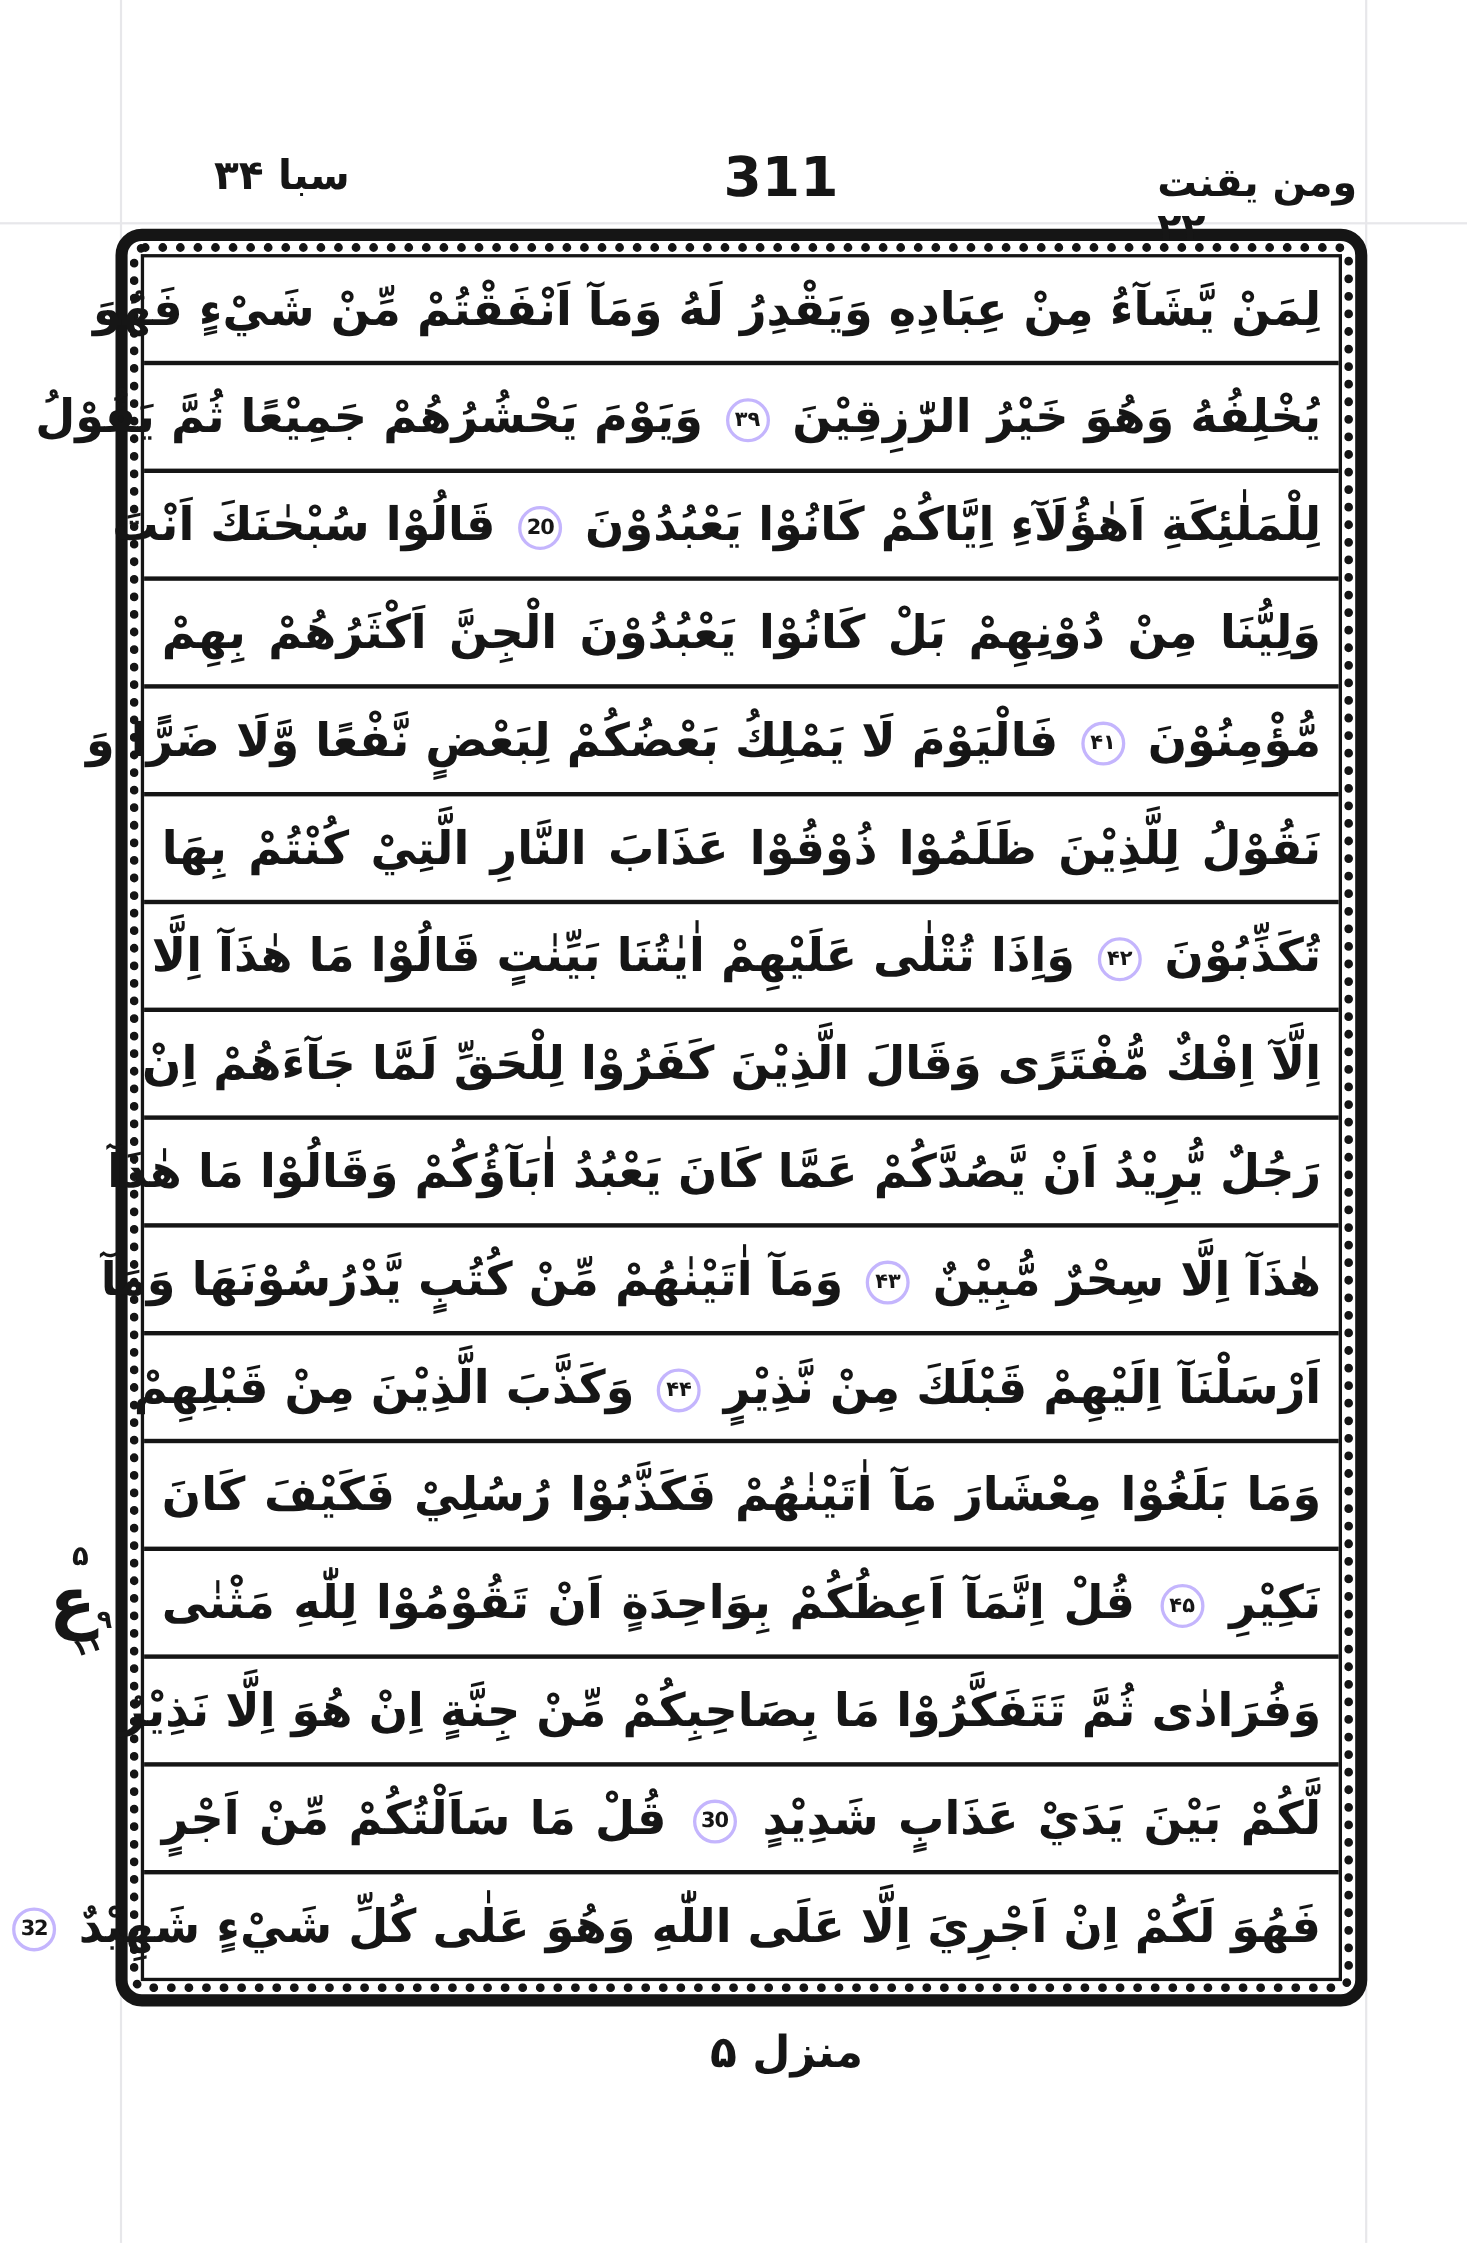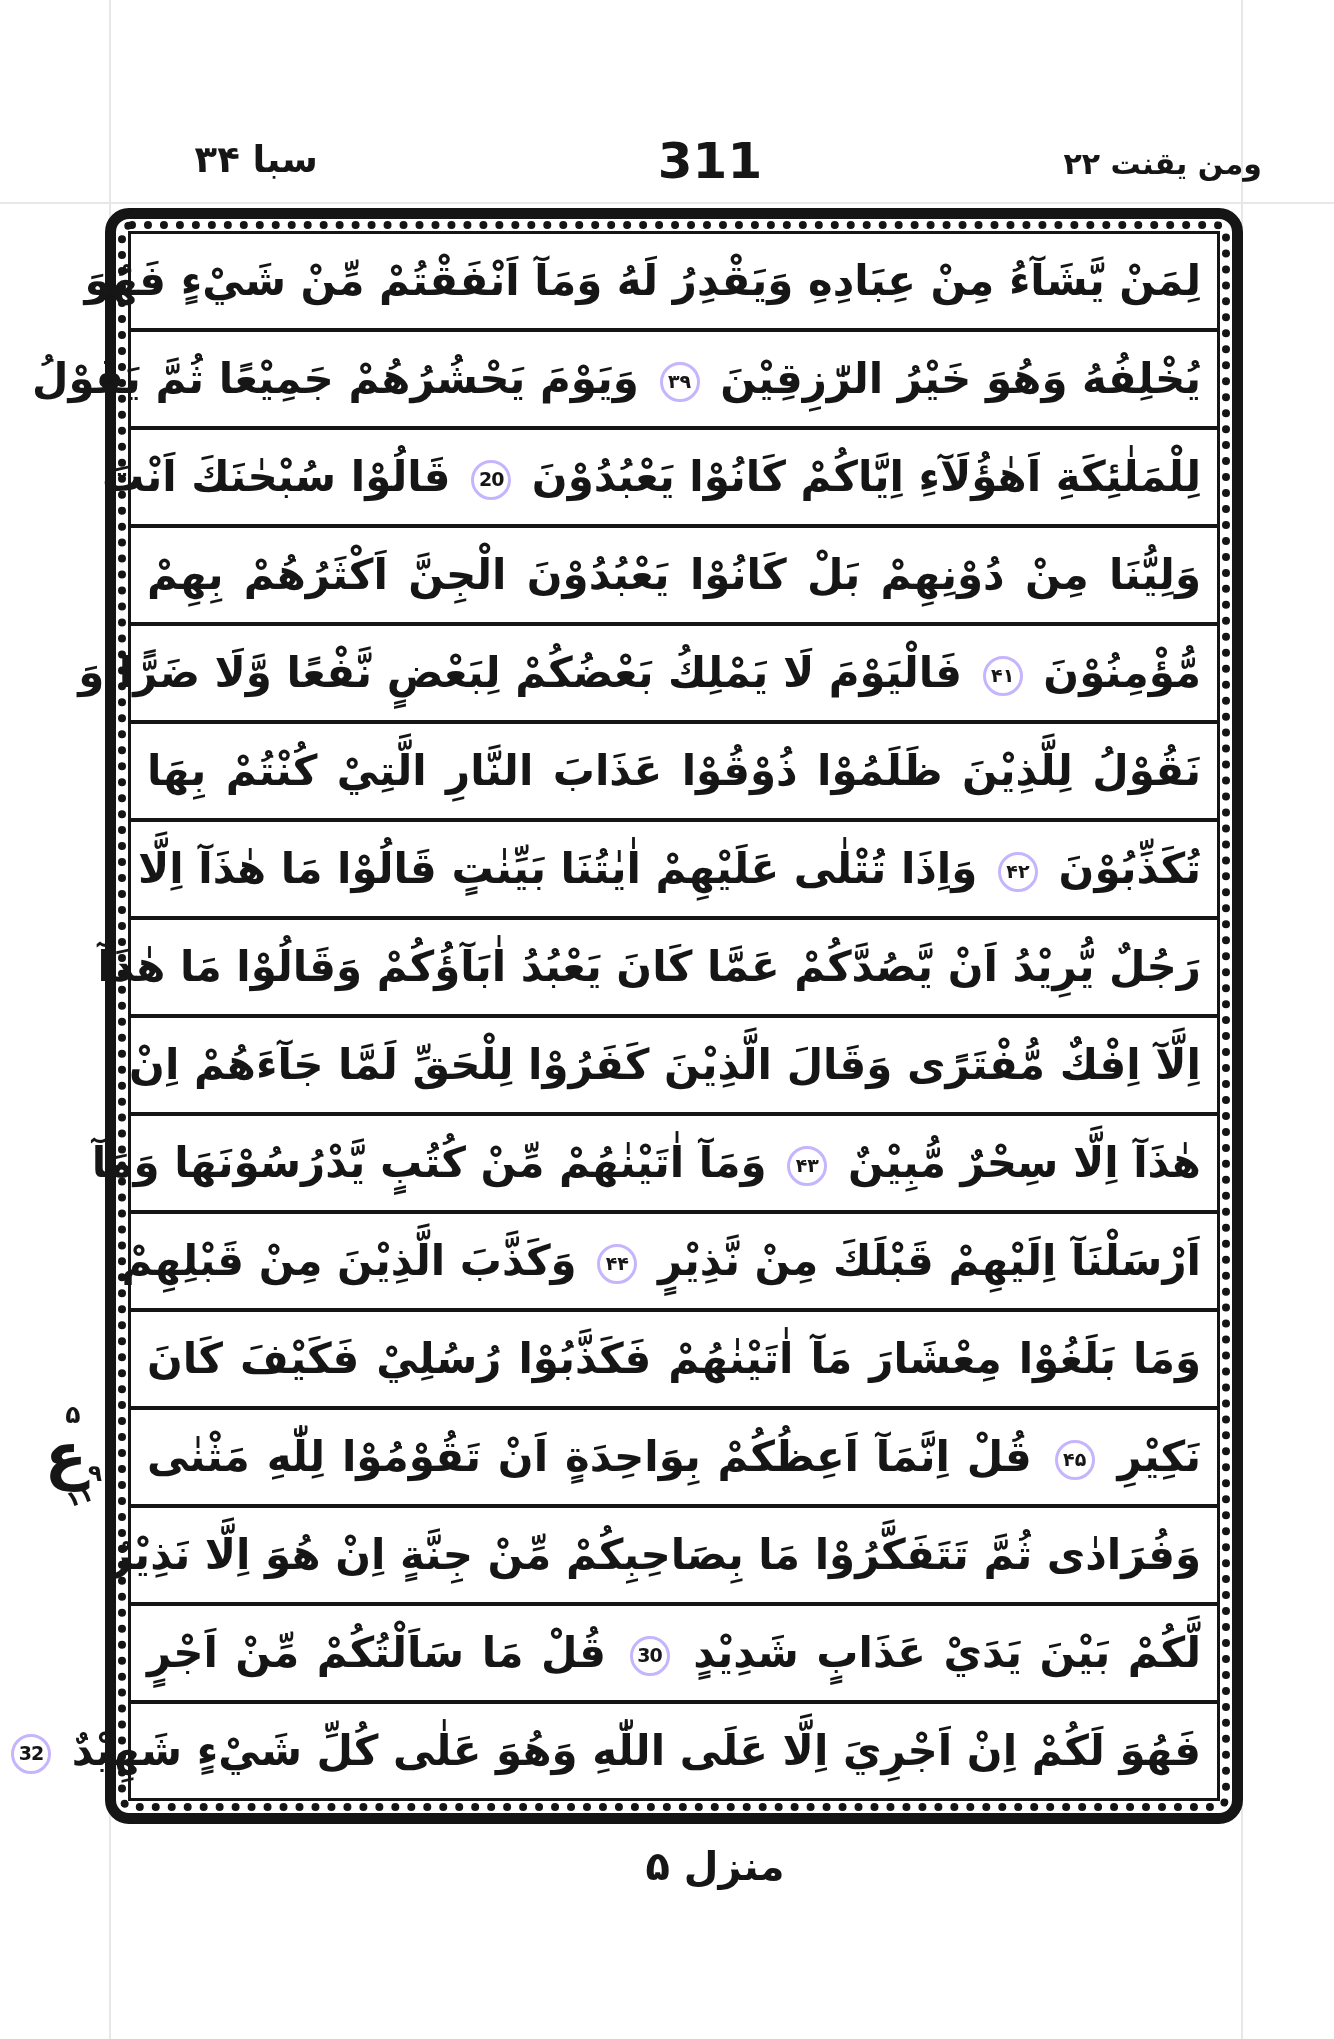--- a/index.html
+++ b/index.html
@@ -20,22 +20,22 @@
     position:absolute; top:138px; left:118px; width:200px;
     direction:rtl; text-align:right;
     font-size:37px; font-weight:700; letter-spacing:1px; z-index:2;
   }
   .page-number {
     position:absolute; top:132px; left:615px; width:190px; text-align:center;
     font-size:50px; font-weight:700; z-index:2;
   }
   .juz-label {
     position:absolute; top:146px; left:1052px; width:210px;
-    direction:rtl; text-align:right;
-    font-size:30px; font-weight:700; z-index:2;
+    direction:rtl; text-align:left;
+    font-size:36px; font-weight:700; z-index:2;
   }
 
   
   .frame {
     position:absolute; left:105px; top:208px; width:1138px; height:1616px;
     box-sizing:border-box; border:11px solid #151515; border-radius:24px;
     background:#ffffff; padding:2px; z-index:1;
   }
   .frame-beads {
     width:100%; height:100%; box-sizing:border-box;
@@ -101,22 +101,22 @@
 <div class="frame">
   <div class="frame-beads">
     <div class="frame-inner">
         <div class="qrow" dir="rtl"><span class="qtext">لِمَنْ يَّشَآءُ مِنْ عِبَادِهِ وَيَقْدِرُ لَهُ وَمَآ اَنْفَقْتُمْ مِّنْ شَيْءٍ فَهُوَ</span> </div>
         <div class="qrow" dir="rtl"><span class="qtext">يُخْلِفُهُ وَهُوَ خَيْرُ الرّٰزِقِيْنَ</span> <span class="vmark">۳۹</span> <span class="qtext">وَيَوْمَ يَحْشُرُهُمْ جَمِيْعًا ثُمَّ يَقُوْلُ</span> </div>
         <div class="qrow" dir="rtl"><span class="qtext">لِلْمَلٰئِكَةِ اَهٰؤُلَآءِ اِيَّاكُمْ كَانُوْا يَعْبُدُوْنَ</span> <span class="vmark">20</span> <span class="qtext">قَالُوْا سُبْحٰنَكَ اَنْتَ</span> </div>
         <div class="qrow" dir="rtl"><span class="qtext">وَلِيُّنَا مِنْ دُوْنِهِمْ بَلْ كَانُوْا يَعْبُدُوْنَ الْجِنَّ اَكْثَرُهُمْ بِهِمْ</span> </div>
         <div class="qrow" dir="rtl"><span class="qtext">مُّؤْمِنُوْنَ</span> <span class="vmark">۴۱</span> <span class="qtext">فَالْيَوْمَ لَا يَمْلِكُ بَعْضُكُمْ لِبَعْضٍ نَّفْعًا وَّلَا ضَرًّا وَ</span> </div>
         <div class="qrow" dir="rtl"><span class="qtext">نَقُوْلُ لِلَّذِيْنَ ظَلَمُوْا ذُوْقُوْا عَذَابَ النَّارِ الَّتِيْ كُنْتُمْ بِهَا</span> </div>
         <div class="qrow" dir="rtl"><span class="qtext">تُكَذِّبُوْنَ</span> <span class="vmark">۴۲</span> <span class="qtext">وَاِذَا تُتْلٰى عَلَيْهِمْ اٰيٰتُنَا بَيِّنٰتٍ قَالُوْا مَا هٰذَآ اِلَّا</span> </div>
+        <div class="qrow" dir="rtl"><span class="qtext">اِلَّآ اِفْكٌ مُّفْتَرًى وَقَالَ الَّذِيْنَ كَفَرُوْا لِلْحَقِّ لَمَّا جَآءَهُمْ اِنْ</span> </div>
         <div class="qrow" dir="rtl"><span class="qtext">رَجُلٌ يُّرِيْدُ اَنْ يَّصُدَّكُمْ عَمَّا كَانَ يَعْبُدُ اٰبَآؤُكُمْ وَقَالُوْا مَا هٰذَآ</span> </div>
-        <div class="qrow" dir="rtl"><span class="qtext">اِلَّآ اِفْكٌ مُّفْتَرًى وَقَالَ الَّذِيْنَ كَفَرُوْا لِلْحَقِّ لَمَّا جَآءَهُمْ اِنْ</span> </div>
         <div class="qrow" dir="rtl"><span class="qtext">هٰذَآ اِلَّا سِحْرٌ مُّبِيْنٌ</span> <span class="vmark">۴۳</span> <span class="qtext">وَمَآ اٰتَيْنٰهُمْ مِّنْ كُتُبٍ يَّدْرُسُوْنَهَا وَمَآ</span> </div>
         <div class="qrow" dir="rtl"><span class="qtext">اَرْسَلْنَآ اِلَيْهِمْ قَبْلَكَ مِنْ نَّذِيْرٍ</span> <span class="vmark">۴۴</span> <span class="qtext">وَكَذَّبَ الَّذِيْنَ مِنْ قَبْلِهِمْ</span> </div>
         <div class="qrow" dir="rtl"><span class="qtext">وَمَا بَلَغُوْا مِعْشَارَ مَآ اٰتَيْنٰهُمْ فَكَذَّبُوْا رُسُلِيْ فَكَيْفَ كَانَ</span> </div>
         <div class="qrow" dir="rtl"><span class="qtext">نَكِيْرِ</span> <span class="vmark">۴۵</span> <span class="qtext">قُلْ اِنَّمَآ اَعِظُكُمْ بِوَاحِدَةٍ اَنْ تَقُوْمُوْا لِلّٰهِ مَثْنٰى</span> </div>
         <div class="qrow" dir="rtl"><span class="qtext">وَفُرَادٰى ثُمَّ تَتَفَكَّرُوْا مَا بِصَاحِبِكُمْ مِّنْ جِنَّةٍ اِنْ هُوَ اِلَّا نَذِيْرٌ</span> </div>
         <div class="qrow" dir="rtl"><span class="qtext">لَّكُمْ بَيْنَ يَدَيْ عَذَابٍ شَدِيْدٍ</span> <span class="vmark">30</span> <span class="qtext">قُلْ مَا سَاَلْتُكُمْ مِّنْ اَجْرٍ</span> </div>
         <div class="qrow" dir="rtl"><span class="qtext">فَهُوَ لَكُمْ اِنْ اَجْرِيَ اِلَّا عَلَى اللّٰهِ وَهُوَ عَلٰى كُلِّ شَيْءٍ شَهِيْدٌ</span> <span class="vmark">32</span>  </div>
       </div>
   </div>
 </div>

